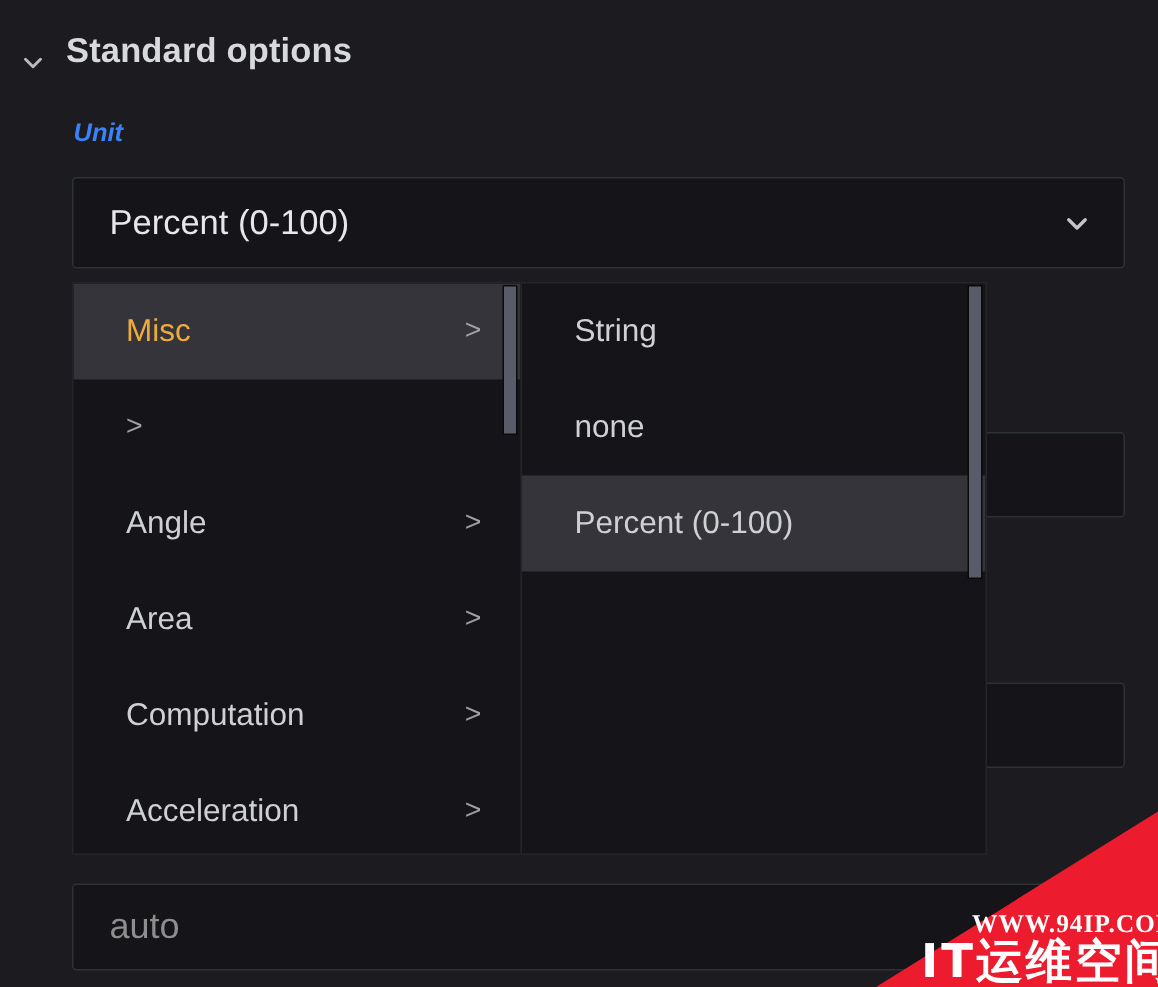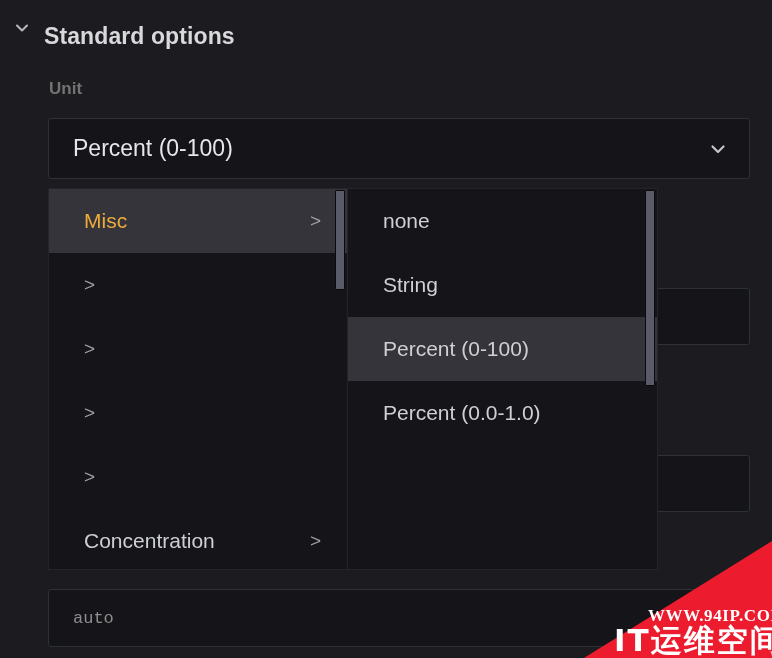--- a/index.html
+++ b/index.html
@@ -14,25 +14,25 @@
     background: #1b1b20;
     font-family: "Liberation Sans", sans-serif;
     color: #d8d9da;
     position: relative;
   }
 
   
   .section-header {
     position: absolute;
     left: 0px;
-    top: 6px;
+    top: 20px;
     width: 772px;
     height: 44px;
     display: flex;
-    align-items: flex-end;
+    align-items: flex-start;
   }
   .collapse-caret {
     width: 44px;
     height: 44px;
     display: flex;
     align-items: center;
     justify-content: center;
     flex: 0 0 auto;
   }
   .collapse-caret svg { display: block; }
@@ -44,21 +44,22 @@
     white-space: nowrap;
   }
 
   
   .field-label {
     position: absolute;
     left: 49px;
     top: 79px;
     font-size: 17px;
     font-weight: bold;
-    color: #737373;
+    color: #3b82f6;
+    font-style: italic;
   }
 
   .unit-select {
     position: absolute;
     left: 48px;
     top: 118px;
     width: 702px;
     height: 61px;
     background: #141419;
     border: 1px solid #2c3235;
@@ -174,23 +175,22 @@
     height: 58px;
     background: #141419;
     border: 1px solid #2c3235;
     border-radius: 3px;
     display: flex;
     align-items: center;
     padding-left: 24px;
     z-index: 2;
   }
   .auto-input-text {
-    font-size: 17px;
+    font-size: 24px;
     color: #8e8e8e;
-    font-family: Liberation Mono, monospace;
   }
 
   
   .watermark {
     position: absolute;
     left: 0;
     top: 0;
     width: 772px;
     height: 658px;
     z-index: 50;
@@ -241,51 +241,51 @@
 <div class="menu-panel menu-left">
   <div class="menu-list" id="category-list">
       <div class="menu-item selected accent">
         <span class="menu-item-label">Misc</span>
         <span class="menu-item-arrow">&gt;</span>
       </div>
       <div class="menu-item">
         <span class="menu-item-arrow">&gt;</span>
       </div>
       <div class="menu-item">
-        <span class="menu-item-arrow">&gt;</span>
-      </div>
-      <div class="menu-item">
-        <span class="menu-item-arrow">&gt;</span>
-      </div>
-      <div class="menu-item">
-        <span class="menu-item-arrow">&gt;</span>
-      </div>
-      <div class="menu-item">
-        <span class="menu-item-label">Concentration</span>
+        <span class="menu-item-label">Angle</span>
+        <span class="menu-item-arrow">&gt;</span>
+      </div>
+      <div class="menu-item">
+        <span class="menu-item-label">Area</span>
+        <span class="menu-item-arrow">&gt;</span>
+      </div>
+      <div class="menu-item">
+        <span class="menu-item-label">Computation</span>
+        <span class="menu-item-arrow">&gt;</span>
+      </div>
+      <div class="menu-item">
+        <span class="menu-item-label">Acceleration</span>
         <span class="menu-item-arrow">&gt;</span>
       </div>
     </div>
   <div class="scroll-track">
     <div class="scroll-thumb thumb-left"></div>
   </div>
 </div>
 
 <div class="menu-panel menu-right">
   <div class="menu-list" id="unit-list">
       <div class="menu-item">
+        <span class="menu-item-label">String</span>
+      </div>
+      <div class="menu-item">
         <span class="menu-item-label">none</span>
-      </div>
-      <div class="menu-item">
-        <span class="menu-item-label">String</span>
       </div>
       <div class="menu-item selected">
         <span class="menu-item-label">Percent (0-100)</span>
-      </div>
-      <div class="menu-item">
-        <span class="menu-item-label">Percent (0.0-1.0)</span>
       </div>
     </div>
   <div class="scroll-track">
     <div class="scroll-thumb thumb-right"></div>
   </div>
 </div>
 
 <div class="auto-input">
   <span class="auto-input-text">auto</span>
 </div>

